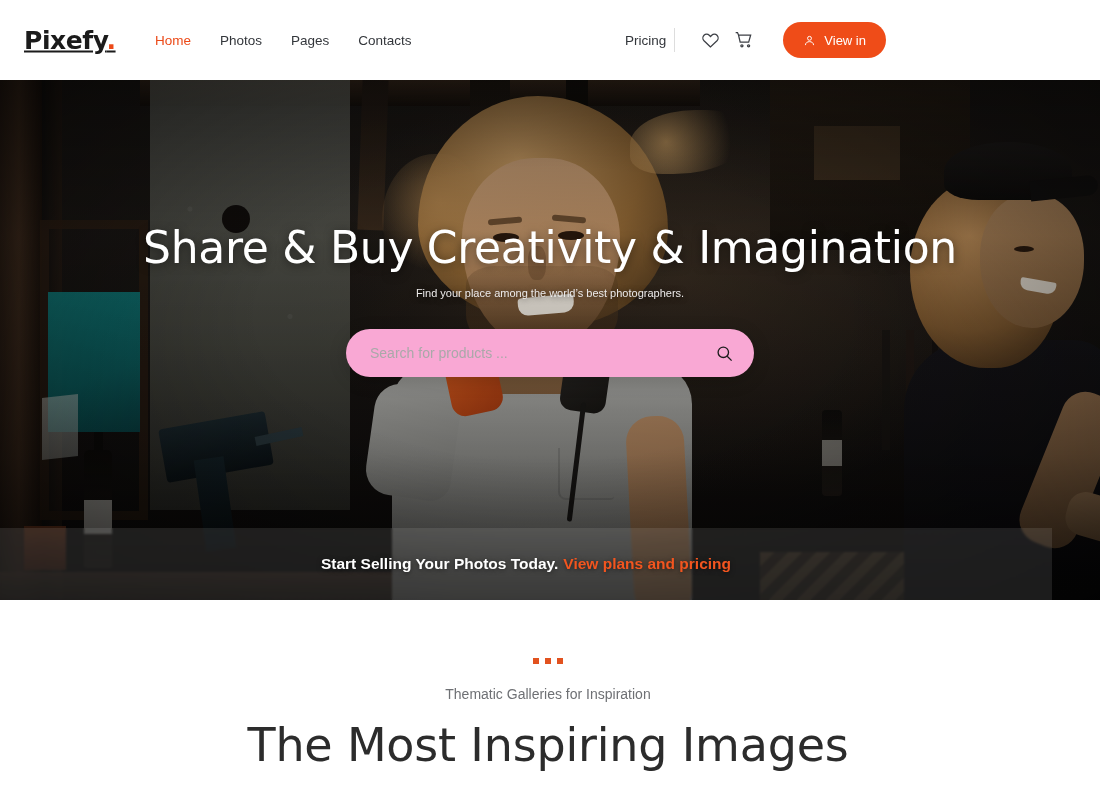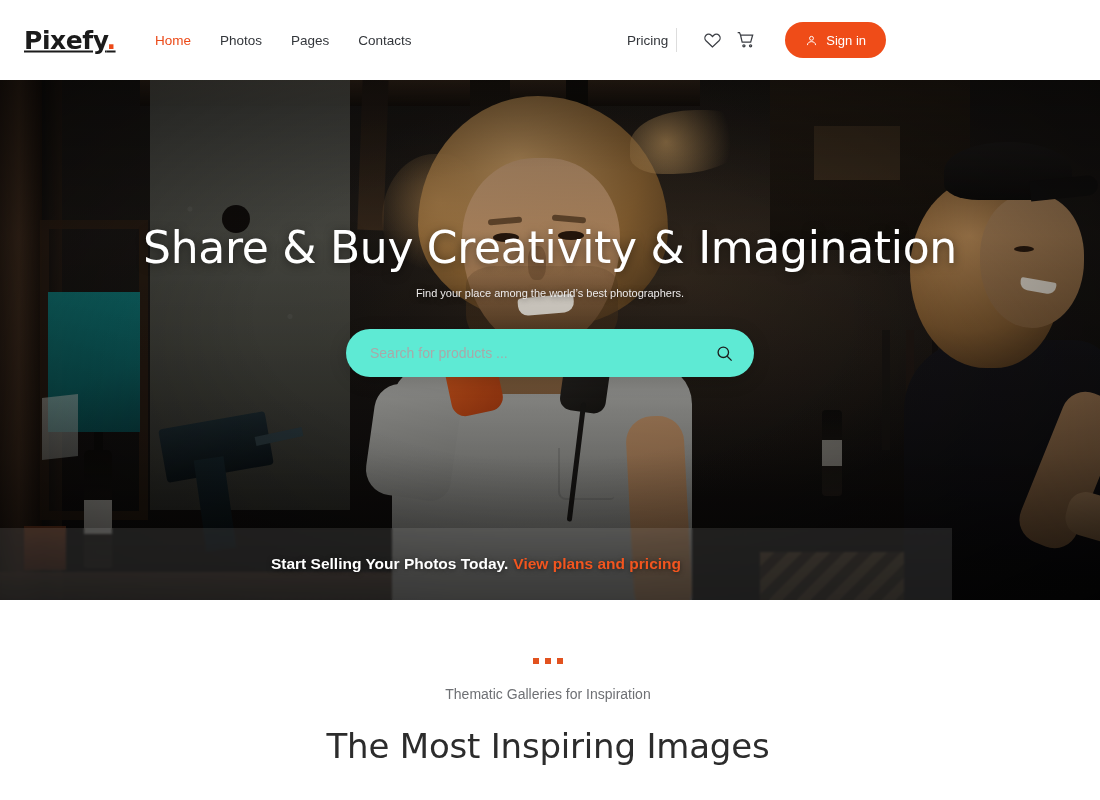--- a/index.html
+++ b/index.html
@@ -405,21 +405,21 @@
     margin-top: 14px;
     font-size: 11px;
     color: #eceaea;
     text-shadow: 0 1px 6px rgba(0,0,0,.6);
     white-space: nowrap;
   }
   .search-wrap {
     margin-top: 30px;
     position: relative;
     width: 408px; height: 48px;
-    background: #5eead4;
+    background: #f9a8d4;
     border-radius: 24px;
     display: flex; align-items: center;
     box-shadow: 0 4px 18px rgba(0,0,0,.18);
   }
   .search-input {
     flex: 1; height: 100%;
     border: none; outline: none; background: transparent;
     padding: 0 46px 0 24px;
     font-size: 14px; color: #3a3a3a;
     font-family: "Liberation Sans", sans-serif;
@@ -431,21 +431,21 @@
     transform: translateY(-50%);
     width: 24px; height: 24px;
     background: transparent; border: none; cursor: pointer;
     display: flex; align-items: center; justify-content: center;
     color: #1d1d1d;
   }
 
   
   .promo-bar {
     position: absolute; left: 0; bottom: 0;
-    width: 952px; height: 72px;
+    width: 1052px; height: 72px;
     background: rgba(255,255,255,.10);
     backdrop-filter: blur(1px);
     display: flex; align-items: center; justify-content: center;
     z-index: 7;
   }
   .promo-text {
     font-size: 15.5px; font-weight: bold; color: #ffffff;
     text-shadow: 0 1px 5px rgba(0,0,0,.55);
     white-space: nowrap;
   }
@@ -464,22 +464,22 @@
   .dots { margin-top: 58px; display: flex; gap: 6px; }
   .dots span {
     width: 6px; height: 6px; background: #e2521f; display: block;
   }
   .eyebrow {
     margin-top: 22px;
     font-size: 14px; color: #6e7074;
     white-space: nowrap;
   }
   .section-title {
-    margin-top: 24px;
-    font-size: 34px; font-weight: normal;
+    margin-top: 16px;
+    font-size: 46px; font-weight: normal;
     color: #2c2c2c; text-align: left;
     line-height: 1.18;
     letter-spacing: -0.2px;
     font-family: "DejaVu Sans", sans-serif;
   }
 </style>
 </head>
 <body>
 
 <div class="page">
@@ -510,21 +510,21 @@
           <circle cx="9.5" cy="19" r="1.3"></circle>
           <circle cx="17.5" cy="19" r="1.3"></circle>
         </svg>
       </div>
 
       <button class="signin-btn">
         <svg width="13" height="13" viewBox="0 0 24 24" fill="none" stroke="currentColor" stroke-width="1.8">
           <circle cx="12" cy="8" r="3.6"></circle>
           <path d="M4.5 20.5c0-4 3.4-6.4 7.5-6.4s7.5 2.4 7.5 6.4"></path>
         </svg>
-        <span>Sign in</span>
+        <span>View in</span>
       </button>
     </div>
   </header>
 
   <section class="hero">
     <div class="hero-photo">
       <div class="bg-base"></div>
       <div class="shelf-top"></div>
       <div class="wall"></div>
         <div class="wall-speck"></div>

